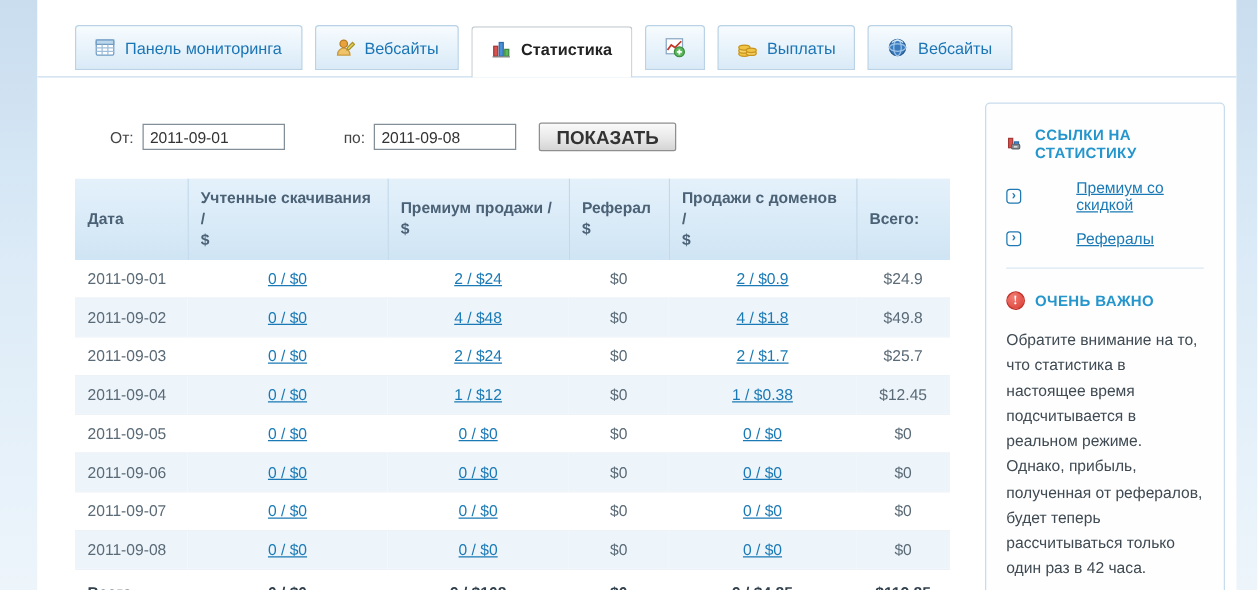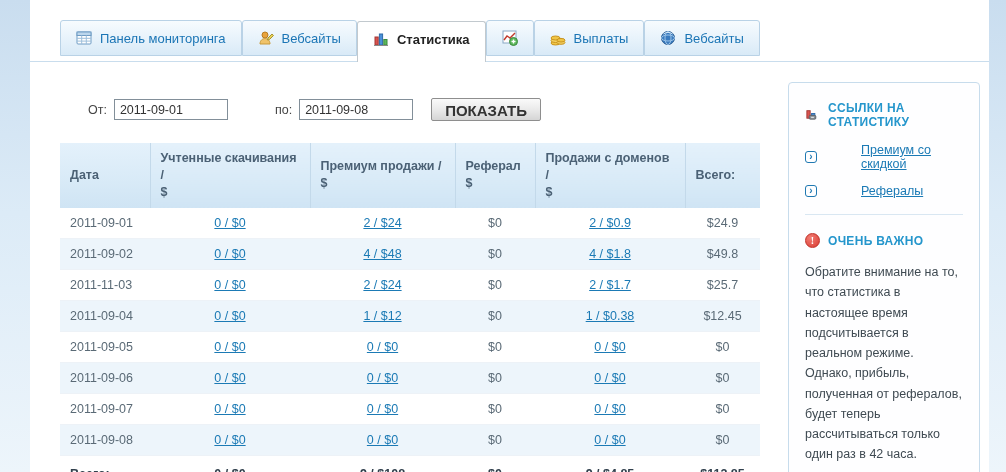--- a/index.html
+++ b/index.html
@@ -8,21 +8,21 @@
     font-family:"Liberation Sans","DejaVu Sans",sans-serif;
     background:#ffffff; position:relative;
   }
   .edge-strip { position:absolute; top:0; height:472px; z-index:0;
     background:linear-gradient(180deg,#c9ddef 0%,#dcebf7 45%,#edf5fb 100%); }
   .edge-left { left:0; width:30px; }
   .edge-right { right:0; width:17px; }
   .content { position:absolute; left:30px; top:0; width:959px; height:472px; background:#fff; }
 
   
-  .tabbar { display:flex; align-items:flex-end; padding:20px 0 0 30px;
+  .tabbar { display:flex; align-items:flex-end; gap:10px; padding:20px 0 0 30px;
     border-bottom:1px solid #c9dded; }
   .tab { display:flex; align-items:center; gap:8px; padding:9px 15px;
     background:linear-gradient(180deg,#f7fbfe 0%,#e8f3fb 50%,#d9eaf7 100%);
     border:1px solid #b9d2e6; border-radius:3px 3px 0 0;
     color:#1b75b5; font-size:13px; margin-bottom:5px; cursor:pointer; white-space:nowrap; }
   .tab.active { background:#fff; border:1px solid #c2c9ce; border-bottom:none;
     color:#222; font-weight:bold; margin-bottom:-1px; padding-bottom:15px; }
   .tab svg { display:block; }
 
   
@@ -191,21 +191,21 @@
             </tr>
             <tr>
               <td>2011-09-02</td>
               <td><a href="#">0 / $0</a></td>
               <td><a href="#">4 / $48</a></td>
               <td>$0</td>
               <td><a href="#">4 / $1.8</a></td>
               <td>$49.8</td>
             </tr>
             <tr>
-              <td>2011-11-03</td>
+              <td>2011-09-03</td>
               <td><a href="#">0 / $0</a></td>
               <td><a href="#">2 / $24</a></td>
               <td>$0</td>
               <td><a href="#">2 / $1.7</a></td>
               <td>$25.7</td>
             </tr>
             <tr>
               <td>2011-09-04</td>
               <td><a href="#">0 / $0</a></td>
               <td><a href="#">1 / $12</a></td>

